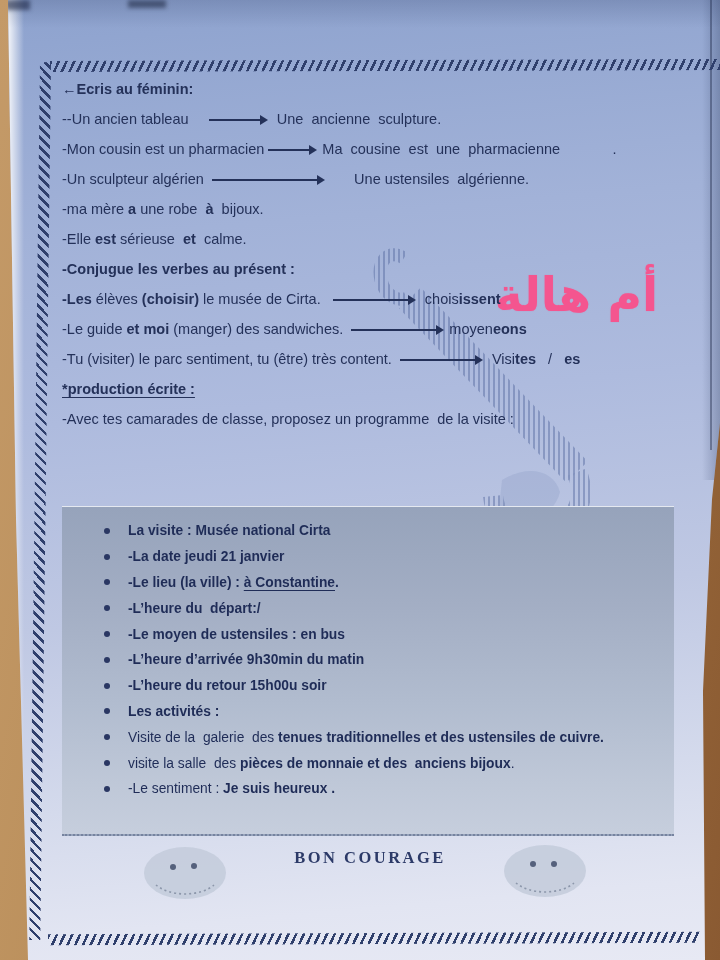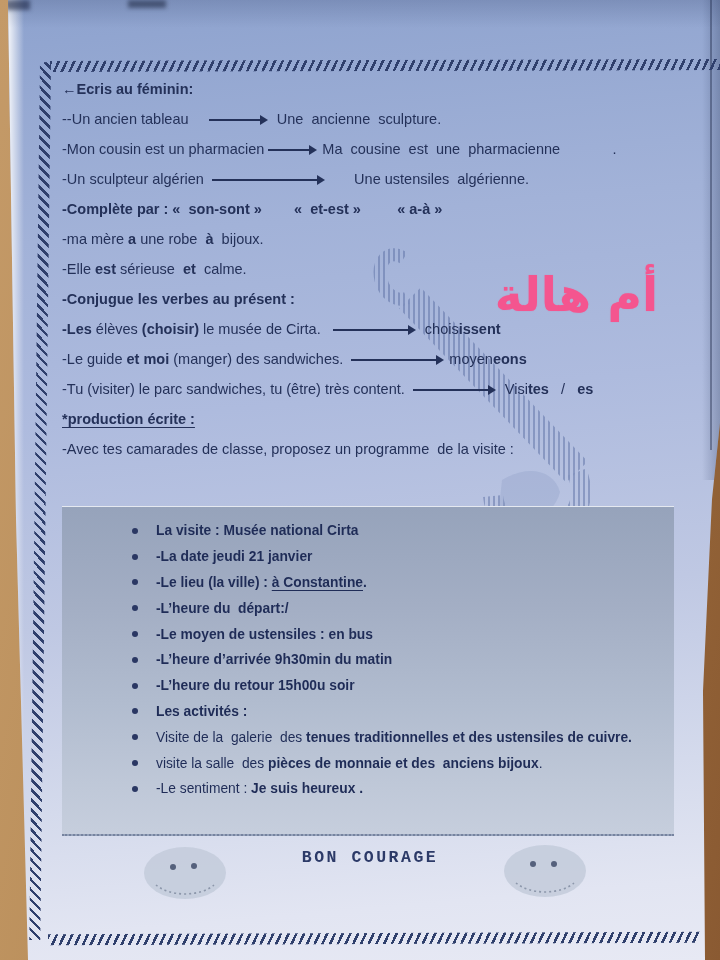--- a/index.html
+++ b/index.html
@@ -47,26 +47,26 @@
   .arrow::after{content:"";position:absolute;right:-7px;top:-4.2px;width:0;height:0;
     border-left:8px solid #243159;border-top:5px solid transparent;border-bottom:5px solid transparent;}
   
   .program{
     position:absolute;left:62px;top:506px;width:612px;height:330px;overflow:hidden;
     background:linear-gradient(180deg,#96a3bb 0%,#a3aec4 30%,#b1bccf 60%,#bfc8d8 85%,#c6cedd 100%);
     border-top:1px solid rgba(255,255,255,.55);
     border-bottom:2px dotted #76839f;
     padding-top:11px;box-sizing:border-box;
   }
-  .program-item{height:25.8px;display:flex;align-items:center;font-size:13.8px;color:#1f2c57;padding-left:42px;white-space:pre;margin-left:28px;}
+  .program-item{height:25.8px;display:flex;align-items:center;font-size:13.8px;color:#1f2c57;padding-left:42px;white-space:pre;}
   .program-item .dot{width:6px;height:6px;border-radius:50%;background:#2a3763;margin-right:18px;flex:none;}
   
   .footer{
     position:absolute;top:848px;left:40px;width:660px;text-align:center;
-    font-family:Liberation Mono, monospace;font-weight:bold;font-size:16.5px;letter-spacing:2.5px;color:#2c3a68;
+    font-family:Liberation Serif, serif;font-weight:bold;font-size:16.5px;letter-spacing:2.5px;color:#2c3a68;
   }
   .smiley{position:absolute;width:86px;height:56px;}
   .smiley-left{left:142px;top:845px;}
   .smiley-right{left:502px;top:843px;}
 </style>
 </head>
 <body>
 
 <div class="paper">
   <div class="paper-left-highlight"></div>
@@ -94,27 +94,26 @@
     </g>
   </svg>
 
   <div class="wm-pink">أم هالة</div>
 
   <div class="ex">
     <div class="line"><span class="b">←Ecris au féminin:</span></div>
     <div class="line"><span>--Un ancien tableau    </span><span class="arrow" style="width: 52px;"></span><span>  Une  ancienne  sculpture.</span></div>
     <div class="line"><span>-Mon cousin est un pharmacien</span><span class="arrow" style="width: 42px;"></span><span> Ma  cousine  est  une  pharmacienne             .</span></div>
     <div class="line"><span>-Un sculpteur algérien </span><span class="arrow" style="width: 106px;"></span><span>       Une ustensiles  algérienne.</span></div>
-    <div class="line"><span class="b">-Complète par : «  son-sont »        «  et-est »         « a-à »</span></div>
     <div class="line"><span>-ma mère </span><span class="b">a</span><span> une robe  </span><span class="b">à</span><span>  bijoux.</span></div>
     <div class="line"><span>-Elle </span><span class="b">est</span><span> sérieuse  </span><span class="b">et</span><span>  calme.</span></div>
     <div class="line"><span class="b">-Conjugue les verbes au présent :</span></div>
     <div class="line"><span class="b">-Les</span><span> élèves </span><span class="b">(choisir)</span><span> le musée de Cirta.  </span><span class="arrow" style="width: 76px;"></span><span>  chois</span><span class="b">issent</span></div>
     <div class="line"><span>-Le guide </span><span class="b">et moi</span><span> (manger) des sandwiches. </span><span class="arrow" style="width: 86px;"></span><span> moyen</span><span class="b">eons</span></div>
-    <div class="line"><span>-Tu (visiter) le parc sandwiches, tu (être) très content. </span><span class="arrow" style="width: 76px;"></span><span>  Visi</span><span class="b">tes</span><span>   /   </span><span class="b">es</span></div>
+    <div class="line"><span>-Tu (visiter) le parc sentiment, tu (être) très content. </span><span class="arrow" style="width: 76px;"></span><span>  Visi</span><span class="b">tes</span><span>   /   </span><span class="b">es</span></div>
     <div class="line"><span class="b u">*production écrite :</span></div>
     <div class="line"><span>-Avec tes camarades de classe, proposez un programme  de la visite :</span></div>
   </div>
 
   <div class="program">
     <div class="program-item"><span class="dot"></span><span class="rich"><span class="b">La visite : Musée national Cirta</span></span></div>
     <div class="program-item"><span class="dot"></span><span class="rich"><span class="b">-La date jeudi 21 janvier</span></span></div>
     <div class="program-item"><span class="dot"></span><span class="rich"><span class="b">-Le lieu (la ville) : </span><span class="b u">à Constantine</span><span class="b">.</span></span></div>
     <div class="program-item"><span class="dot"></span><span class="rich"><span class="b">-L’heure du  départ:/</span></span></div>
     <div class="program-item"><span class="dot"></span><span class="rich"><span class="b">-Le moyen de ustensiles : en bus</span></span></div>

